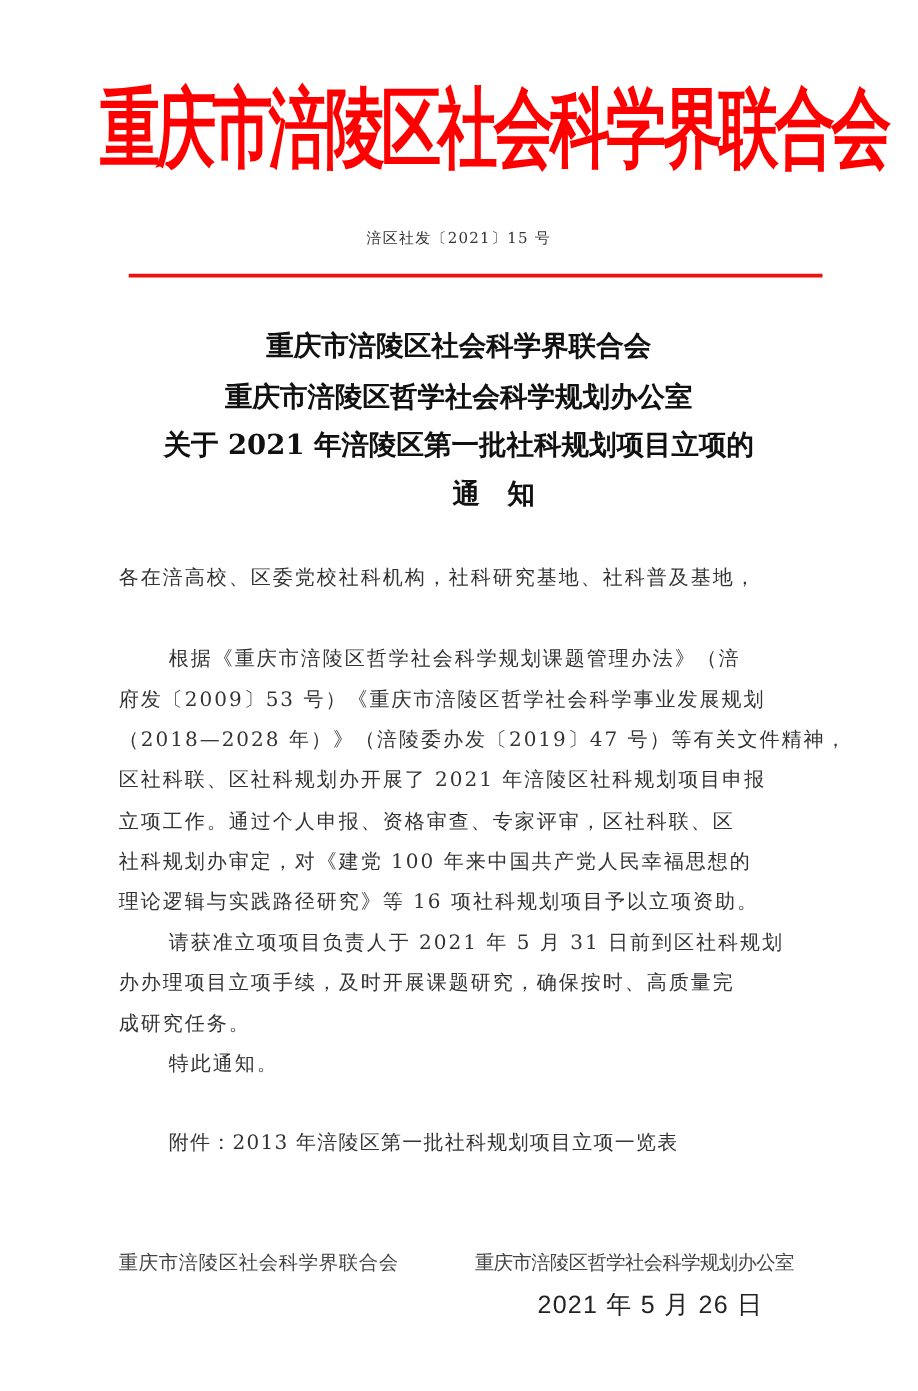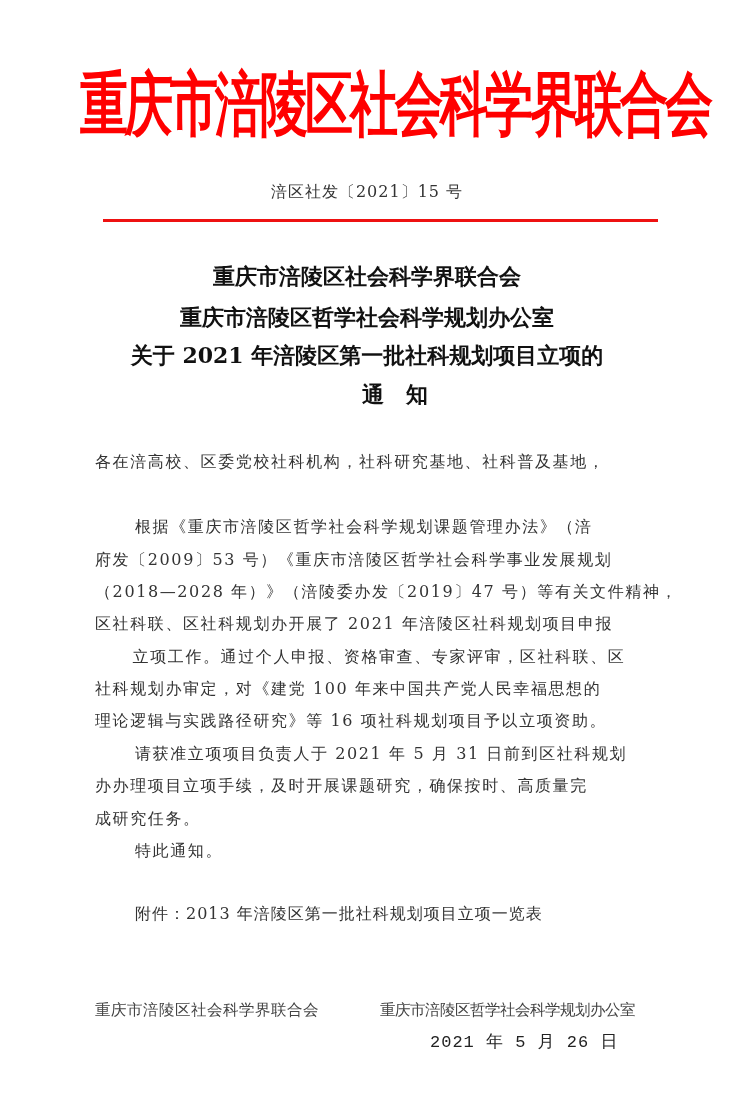--- a/index.html
+++ b/index.html
@@ -7,38 +7,38 @@
   .page { position: absolute; left: 0; top: 0; width: 734px; height: 790px; background: #fff; }
   .masthead {
     position: absolute; left: 80px; top: 58px; width: 580px; height: 90px;
     color: #ff0000; font-family: "DejaVu Serif", serif; font-weight: bold;
     font-size: 48px; line-height: 90px; text-align: center; letter-spacing: -3px;
     transform: scaleY(1.45); transform-origin: center;
     white-space: nowrap;
   }
   .docno {
     position: absolute; left: 0; width: 734px; top: 182px; text-align: center;
-    font-family: "DejaVu Serif", serif; font-size: 16px; color: #333; letter-spacing: 1px;
+    font-family: "DejaVu Serif", serif; font-size: 12px; color: #333; letter-spacing: 1px;
   }
   .redline {
     position: absolute; left: 103px; top: 219px; width: 555px; height: 3px; background: #ee1111;
   }
   .title {
     position: absolute; left: 0; width: 734px; text-align: center;
     font-family: "DejaVu Serif", serif; font-weight: bold; font-size: 22px; color: #111;
     white-space: nowrap;
   }
   .body-line {
     position: absolute; left: 95px; width: 568px;
     font-family: "DejaVu Serif", serif; font-size: 16px; color: #333;
     letter-spacing: 1.6px; white-space: nowrap; line-height: 22px;
   }
   .indent { left: 135px; }
   .sig { position: absolute; font-family: "DejaVu Serif", serif; font-size: 15.5px; color: #444; white-space: nowrap; }
-  .date { position: absolute; font-family: Liberation Mono, monospace; font-size: 17px; color: #222; white-space: nowrap; letter-spacing: 1px; }
+  .date { position: absolute; font-family: Liberation Sans, sans-serif; font-size: 20px; color: #222; white-space: nowrap; letter-spacing: 1px; }
 </style>
 </head>
 <body>
 
 <div class="page">
 
   <div class="masthead">重庆市涪陵区社会科学界联合会</div>
 
   <div class="docno">涪区社发〔2021〕15 号</div>
 
@@ -47,21 +47,21 @@
   <div class="title" style="top:262px;">重庆市涪陵区社会科学界联合会</div>
   <div class="title" style="top:303px;">重庆市涪陵区哲学社会科学规划办公室</div>
   <div class="title" style="top:341px;">关于 2021 年涪陵区第一批社科规划项目立项的</div>
   <div class="title" style="top:380px;padding-left:28px;">通　知</div>
 
   <div class="body-line" style="top:451px;">各在涪高校、区委党校社科机构，社科研究基地、社科普及基地，</div>
   <div class="body-line indent" style="top:516px;">根据《重庆市涪陵区哲学社会科学规划课题管理办法》（涪</div>
   <div class="body-line" style="top:549px;">府发〔2009〕53 号）《重庆市涪陵区哲学社会科学事业发展规划</div>
   <div class="body-line" style="top:581px;">（2018—2028 年）》（涪陵委办发〔2019〕47 号）等有关文件精神，</div>
   <div class="body-line" style="top:613px;">区社科联、区社科规划办开展了 2021 年涪陵区社科规划项目申报</div>
-  <div class="body-line" style="top:646px;text-align:center;">立项工作。通过个人申报、资格审查、专家评审，区社科联、区</div>
+  <div class="body-line" style="top:646px;">立项工作。通过个人申报、资格审查、专家评审，区社科联、区</div>
   <div class="body-line" style="top:678px;">社科规划办审定，对《建党 100 年来中国共产党人民幸福思想的</div>
   <div class="body-line" style="top:710px;">理论逻辑与实践路径研究》等 16 项社科规划项目予以立项资助。</div>
   <div class="body-line indent" style="top:743px;">请获准立项项目负责人于 2021 年 5 月 31 日前到区社科规划</div>
   <div class="body-line" style="top:775px;">办办理项目立项手续，及时开展课题研究，确保按时、高质量完</div>
   <div class="body-line" style="top:808px;">成研究任务。</div>
   <div class="body-line indent" style="top:840px;">特此通知。</div>
 
   <div class="body-line indent" style="top:903px; letter-spacing:1px;">附件：2013 年涪陵区第一批社科规划项目立项一览表</div>
 
   <div class="sig" style="left:95px; top:1000px; letter-spacing:0.5px;">重庆市涪陵区社会科学界联合会</div>

